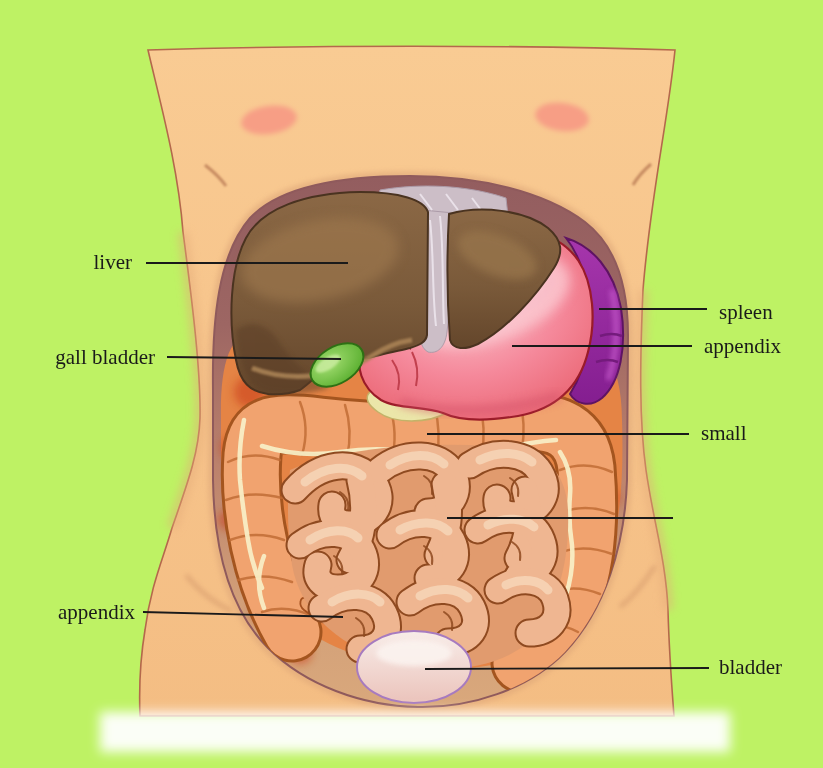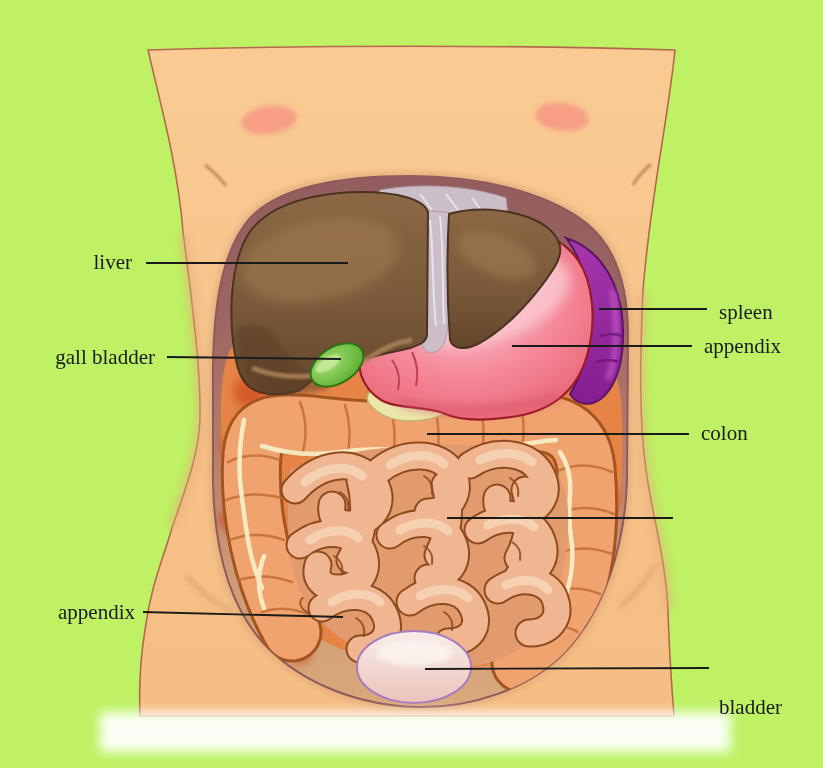--- a/index.html
+++ b/index.html
@@ -9,21 +9,21 @@
   .lbl{position:absolute;font-size:21px;line-height:24px;color:#1a1a1a;white-space:nowrap;}
   .lbl.right-col{text-align:left;}
   .lbl.left-col{text-align:right;}
   .lbl-liver{top:250px;left:0;width:132px;}
   .lbl-gall{top:345px;left:0;width:155px;}
   .lbl-appendix{top:600px;left:0;width:135px;}
   .lbl-spleen{top:300px;left:719px;}
   .lbl-stomach{top:334px;left:704px;}
   .lbl-colon{top:421px;left:701px;}
   .lbl-smallint{top:505px;left:686px;}
-  .lbl-bladder{top:655px;left:719px;margin-top:40px;}
+  .lbl-bladder{top:655px;left:719px;}
 </style>
 </head>
 <body>
 
 <div class="stage">
 
 <svg width="823" height="768" viewBox="0 0 823 768">
   <defs>
     <linearGradient id="gSkin" x1="0" y1="0" x2="0" y2="1">
       <stop offset="0" stop-color="#F9CB93"></stop>
@@ -298,15 +298,15 @@
     <line x1="447" y1="518" x2="673" y2="518" stroke="#1A1A1A"></line>
     <line x1="425" y1="669" x2="709" y2="668" stroke="#1A1A1A"></line>
   </g>
 </svg>
 
   <div class="lbl left-col lbl-liver">liver</div>
   <div class="lbl left-col lbl-appendix">appendix</div>
   <div class="lbl left-col lbl-gall">gall bladder</div>
   <div class="lbl right-col lbl-spleen">spleen</div>
   <div class="lbl right-col lbl-stomach">appendix</div>
-  <div class="lbl right-col lbl-colon">colon</div>
+  <div class="lbl right-col lbl-colon">small</div>
   <div class="lbl right-col lbl-bladder">bladder</div>
 </div>
 
 </body></html>

